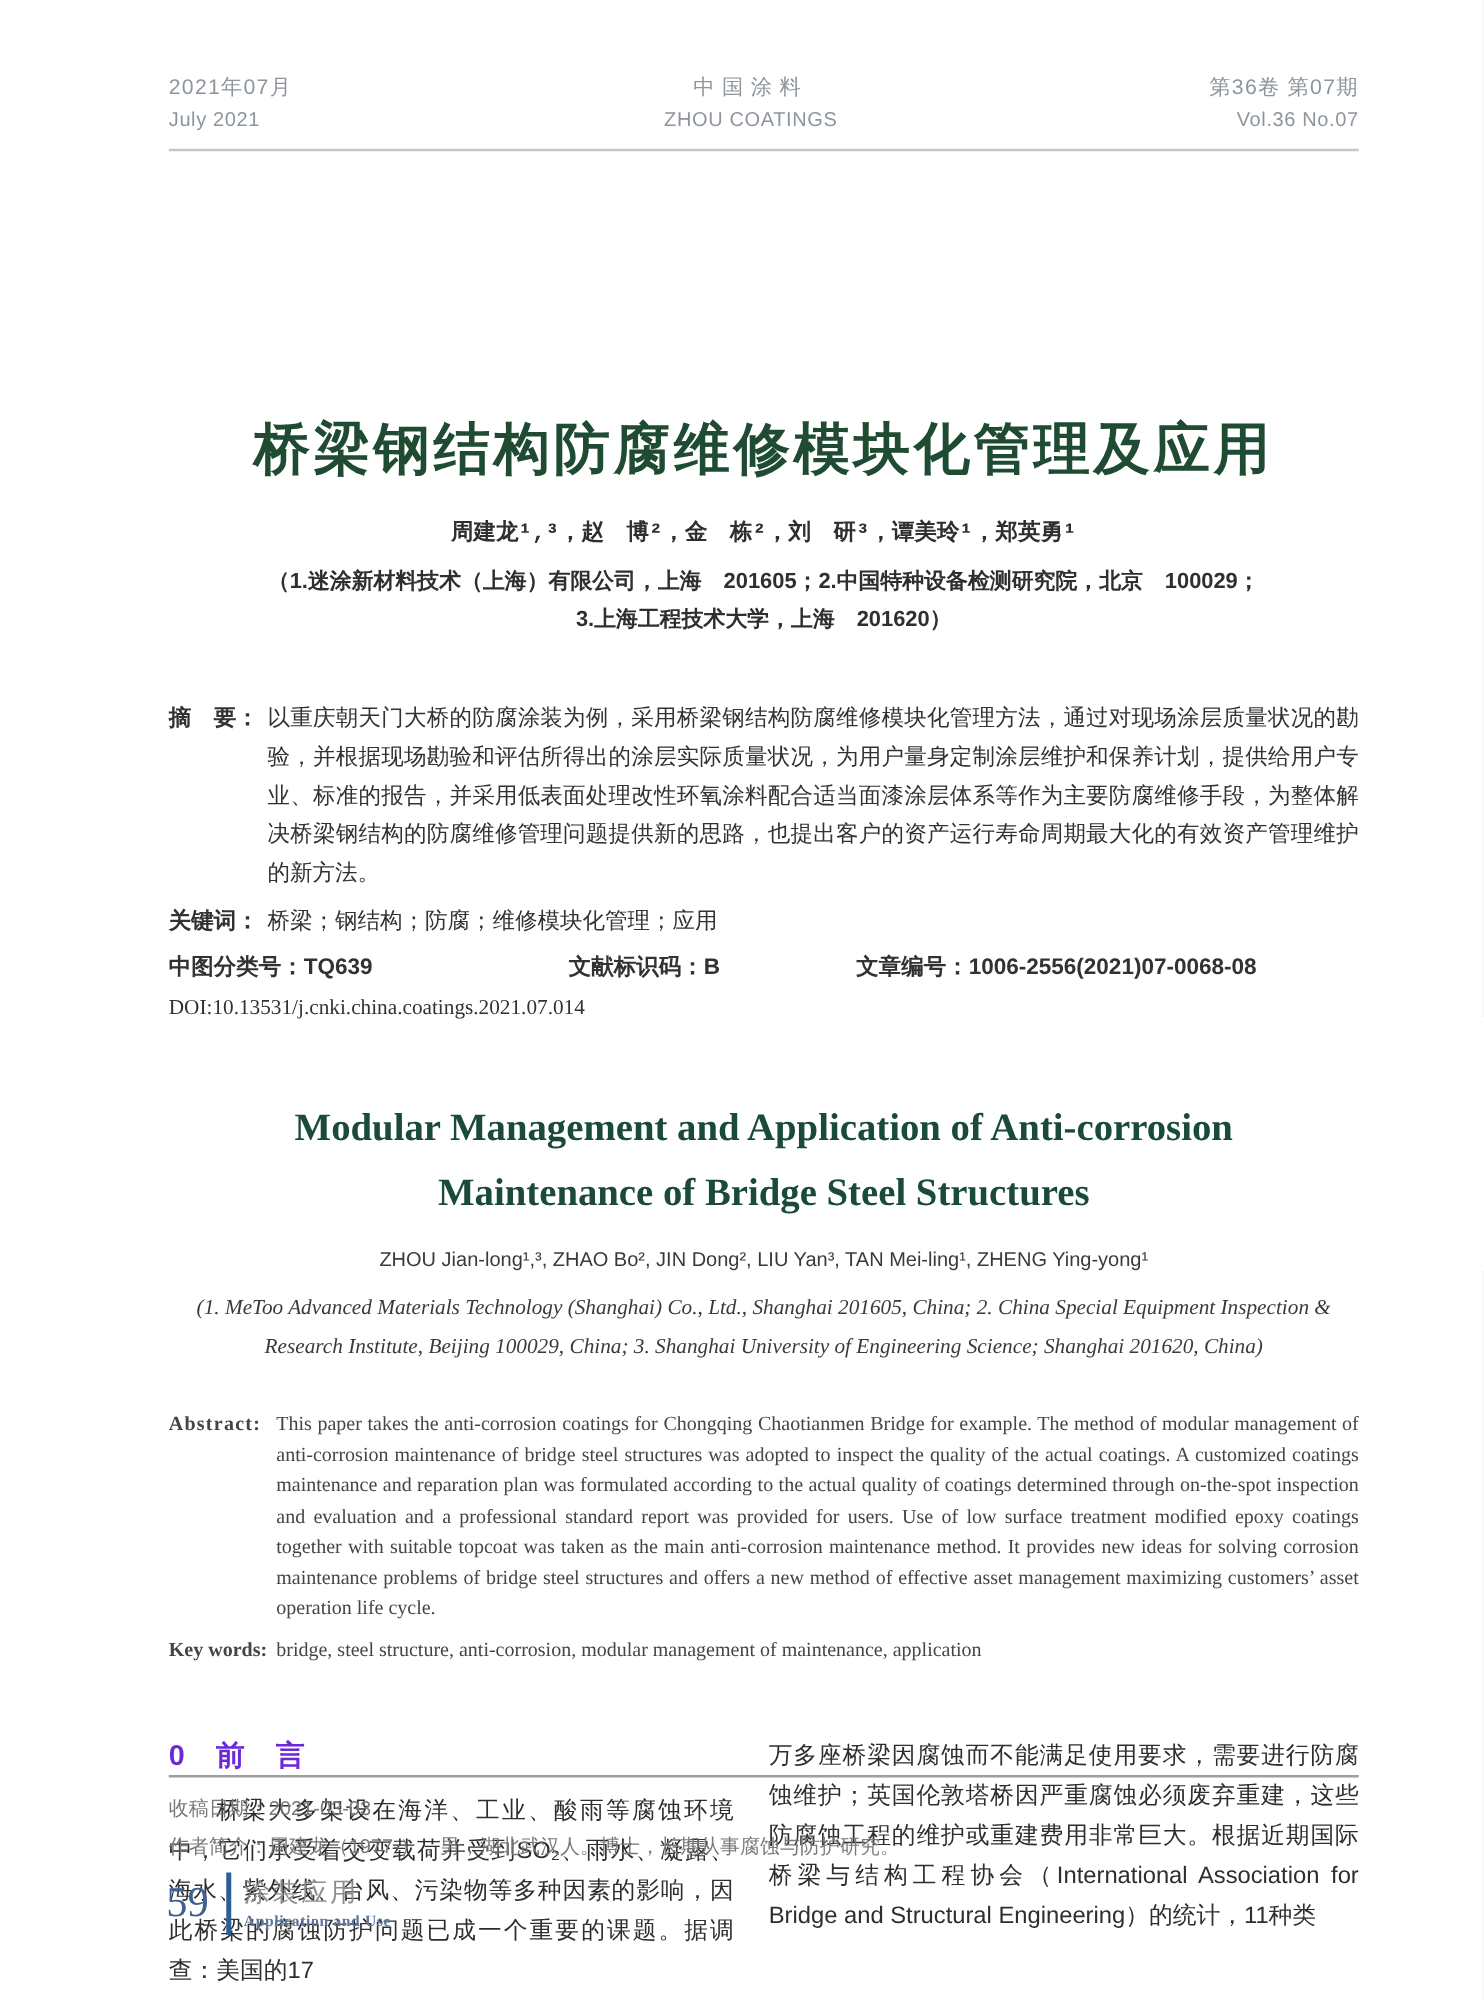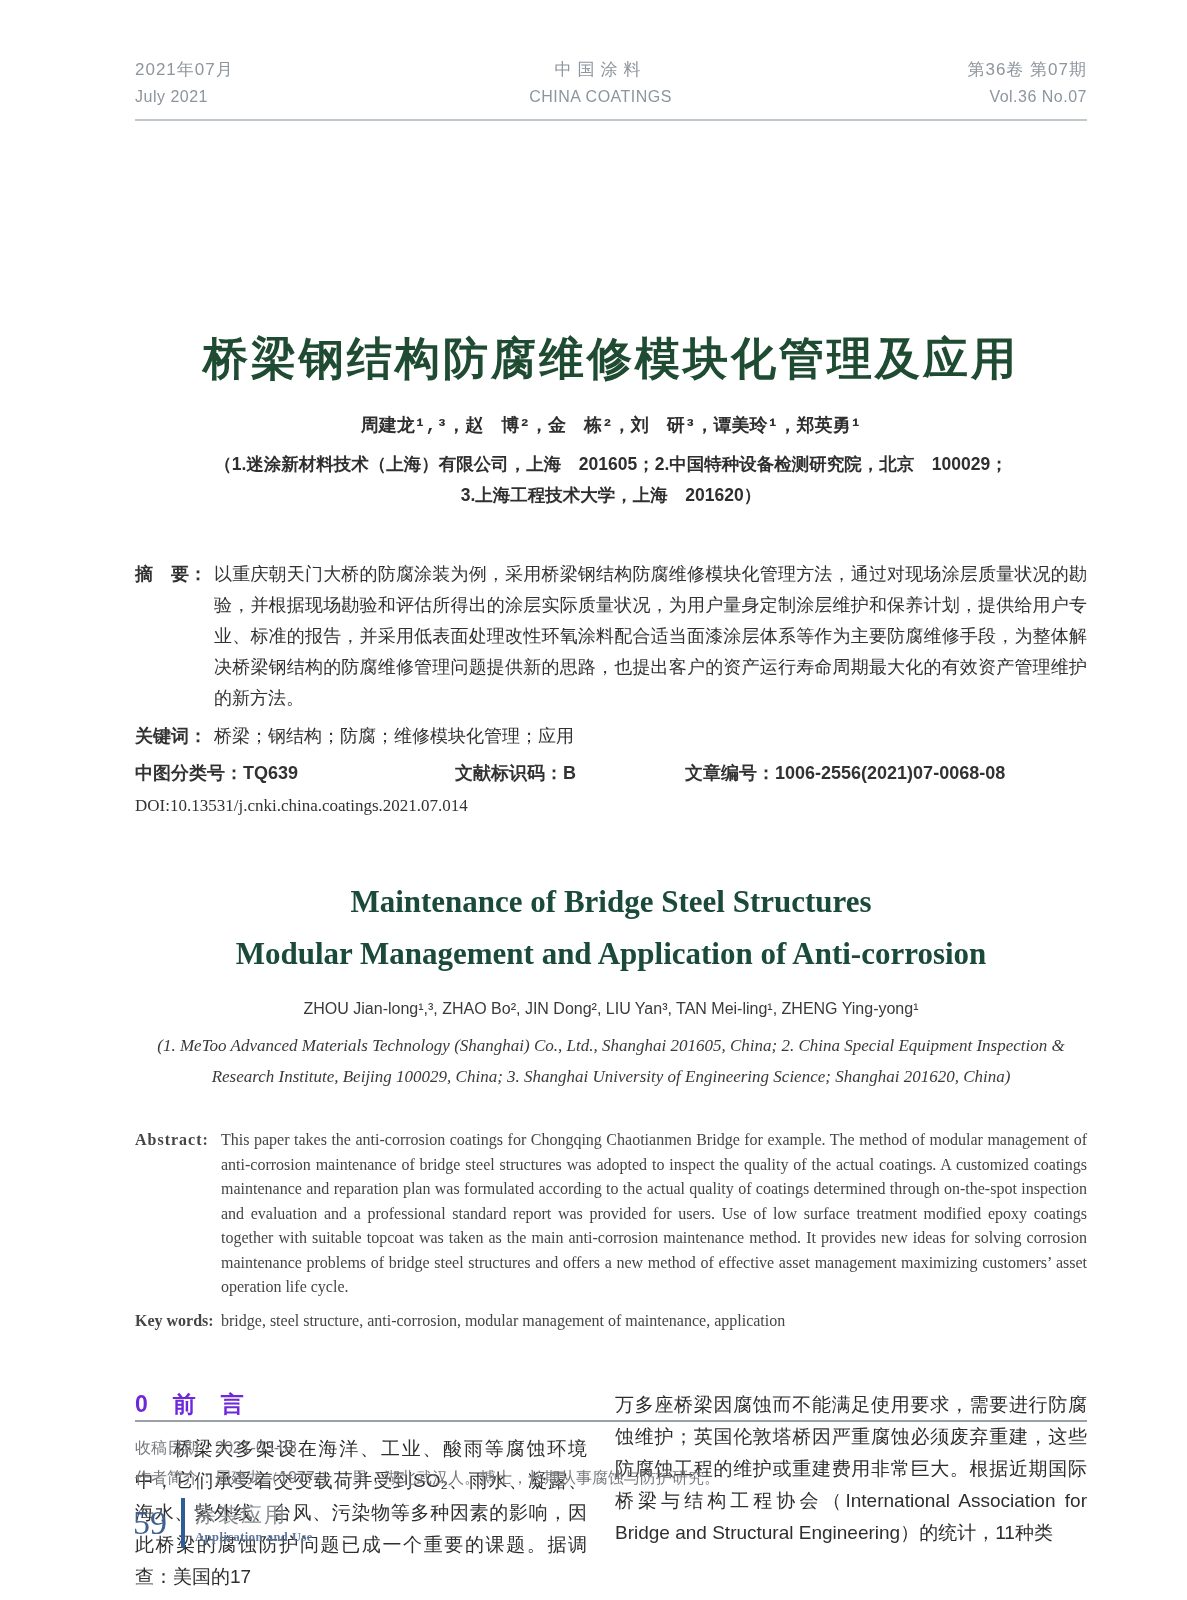--- a/index.html
+++ b/index.html
@@ -121,21 +121,21 @@
 <div class="page">
   <div class="content">
 
     <div class="jheader">
       <div class="cell left">
         <div class="cn">2021年07月</div>
         <div class="en">July 2021</div>
       </div>
       <div class="cell center">
         <div class="cn">中国涂料</div>
-        <div class="en">CHINA COATINGS</div>
+        <div class="en">ZHOU COATINGS</div>
       </div>
       <div class="cell right">
         <div class="cn">第36卷 第07期</div>
         <div class="en">Vol.36  No.07</div>
       </div>
     </div>
 
     <h1 class="title-cn">桥梁钢结构防腐维修模块化管理及应用</h1>
     <div class="authors-cn">周建龙¹,³，赵　博²，金　栋²，刘　研³，谭美玲¹，郑英勇¹</div>
     <div class="affil-cn">
@@ -161,22 +161,22 @@
         <span>文献标识码：</span><span>B</span>
       </div>
       <div class="c3">
         <span>文章编号：</span><span>1006-2556(2021)07-0068-08</span>
       </div>
     </div>
 
     <div class="doi">DOI:10.13531/j.cnki.china.coatings.2021.07.014</div>
 
     <div class="title-en">
+      <div>Modular Management and Application of Anti-corrosion</div>
       <div>Maintenance of Bridge Steel Structures</div>
-      <div>Modular Management and Application of Anti-corrosion</div>
     </div>
     <div class="authors-en">ZHOU Jian-long¹,³, ZHAO Bo², JIN Dong², LIU Yan³, TAN Mei-ling¹, ZHENG Ying-yong¹</div>
     <div class="affil-en">(1. MeToo Advanced Materials Technology (Shanghai) Co., Ltd., Shanghai 201605, China; 2. China Special Equipment Inspection &amp; Research Institute, Beijing 100029, China; 3. Shanghai University of Engineering Science; Shanghai 201620, China)</div>
 
     <div class="hang abstract-en">
       <span class="lbl">Abstract:</span>
       <span>This paper takes the anti-corrosion coatings for Chongqing Chaotianmen Bridge for example. The method of modular management of anti-corrosion maintenance of bridge steel structures was adopted to inspect the quality of the actual coatings. A customized coatings maintenance and reparation plan was formulated according to the actual quality of coatings determined through on-the-spot inspection and evaluation and a professional standard report was provided for users. Use of low surface treatment modified epoxy coatings together with suitable topcoat was taken as the main anti-corrosion maintenance method. It provides new ideas for solving corrosion maintenance problems of bridge steel structures and offers a new method of effective asset management maximizing customers’ asset operation life cycle.</span>
     </div>
 
     <div class="hang keywords-en">

